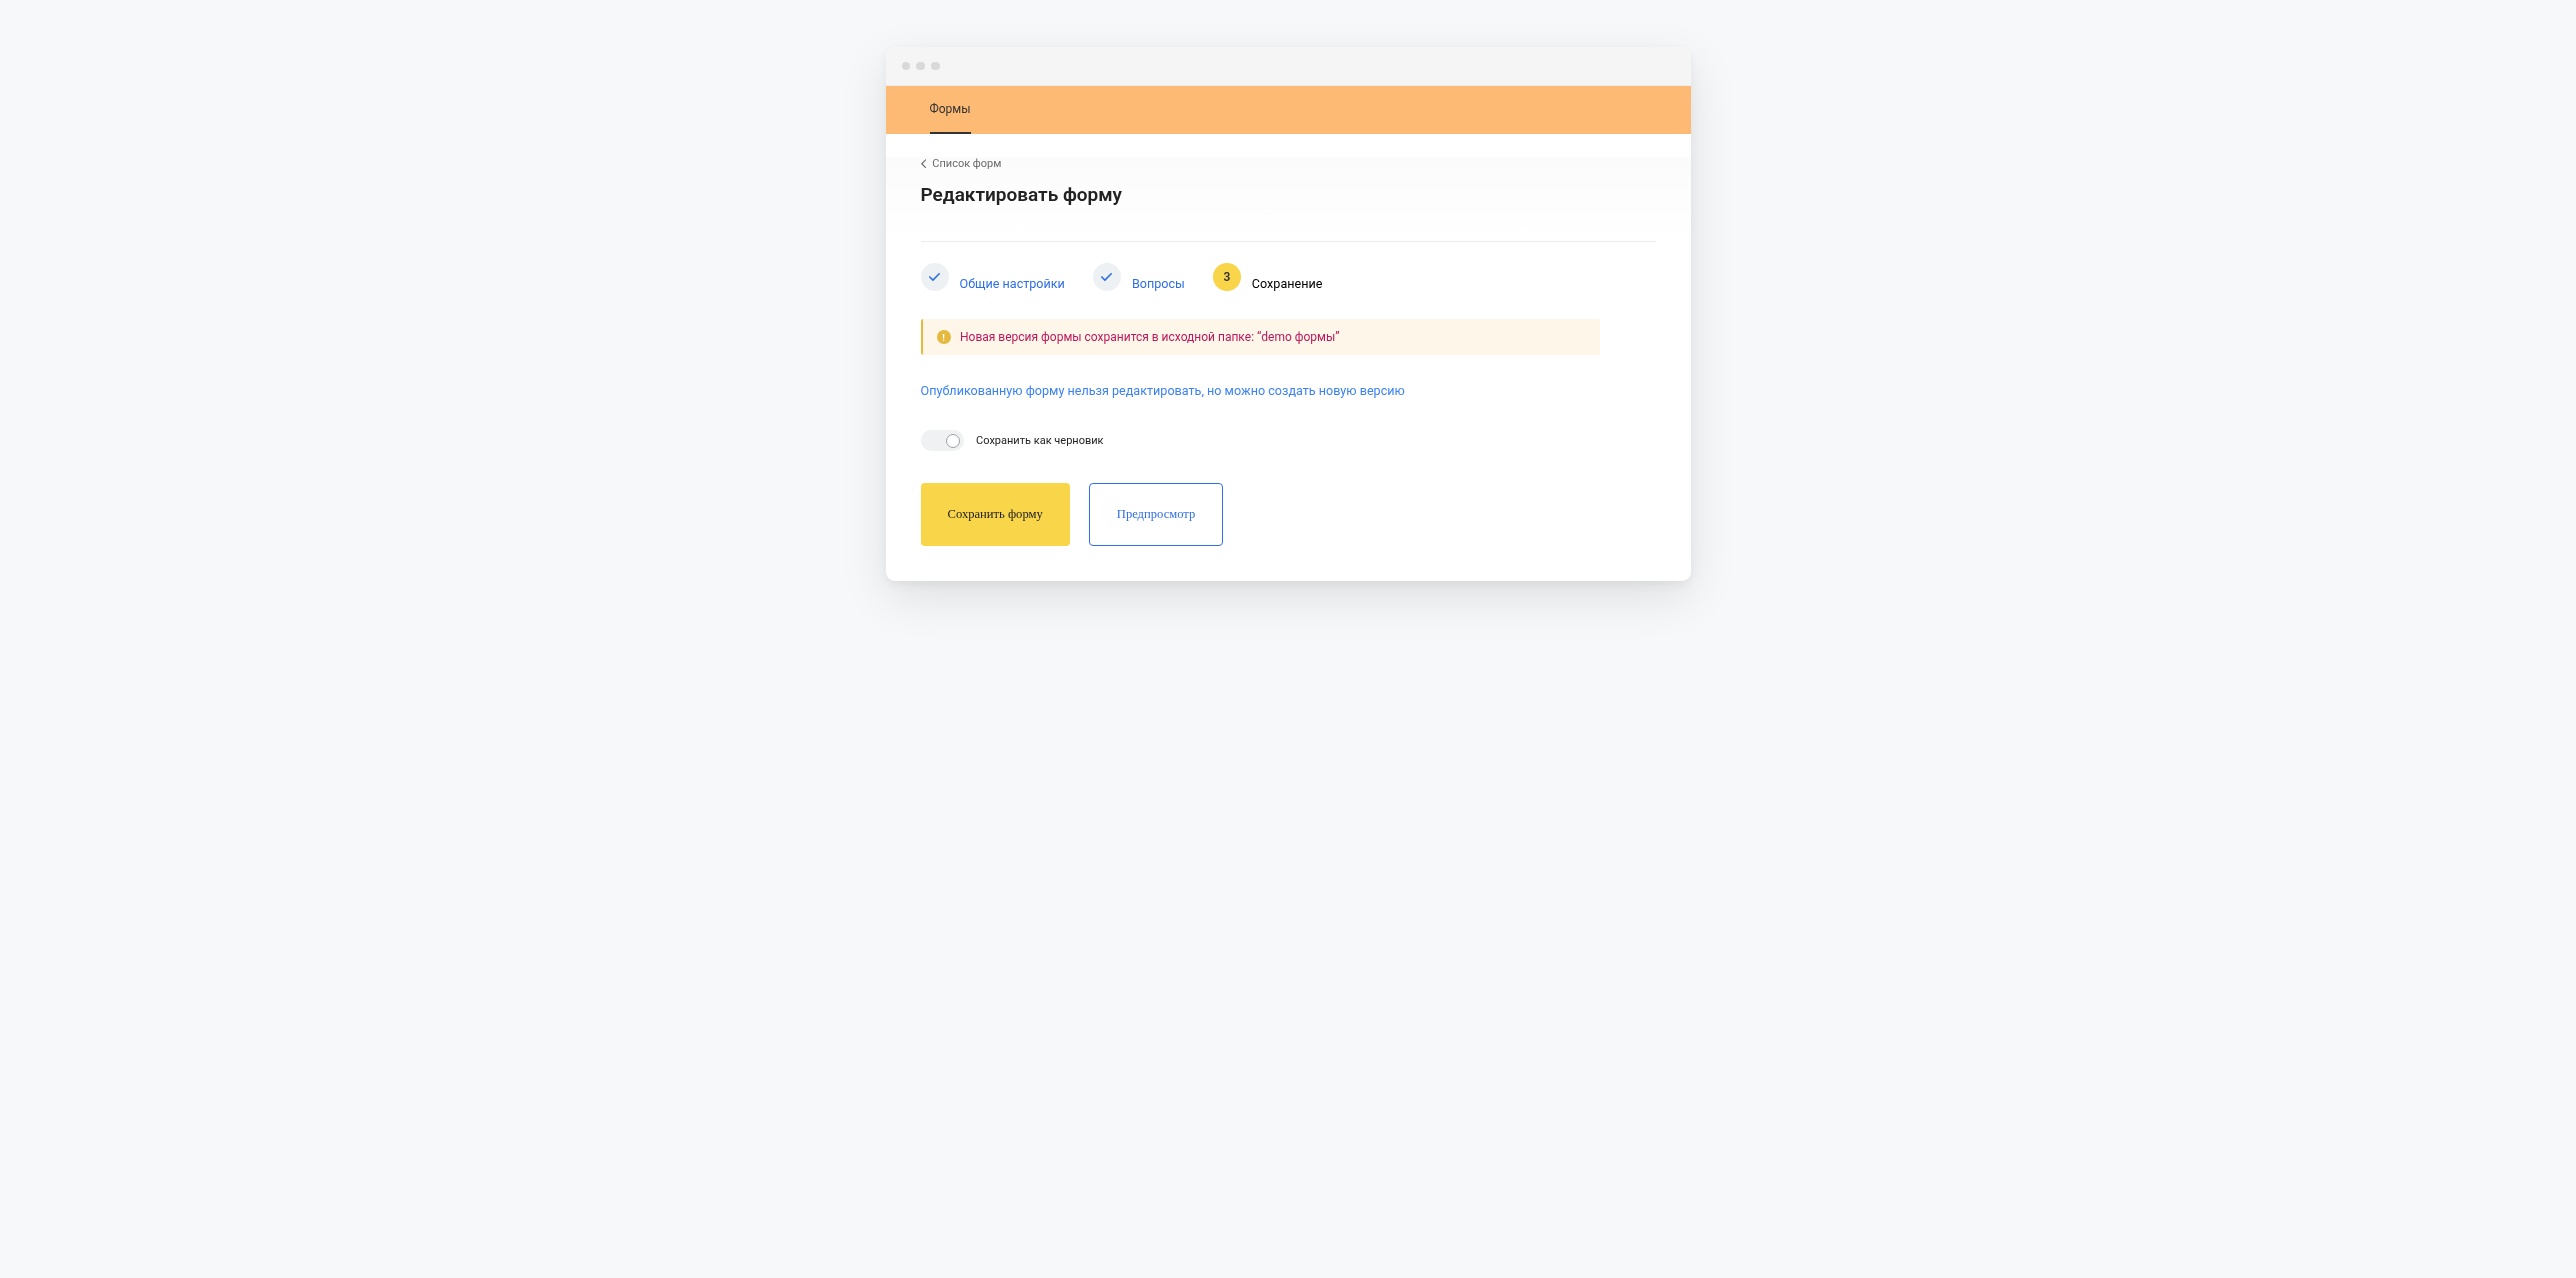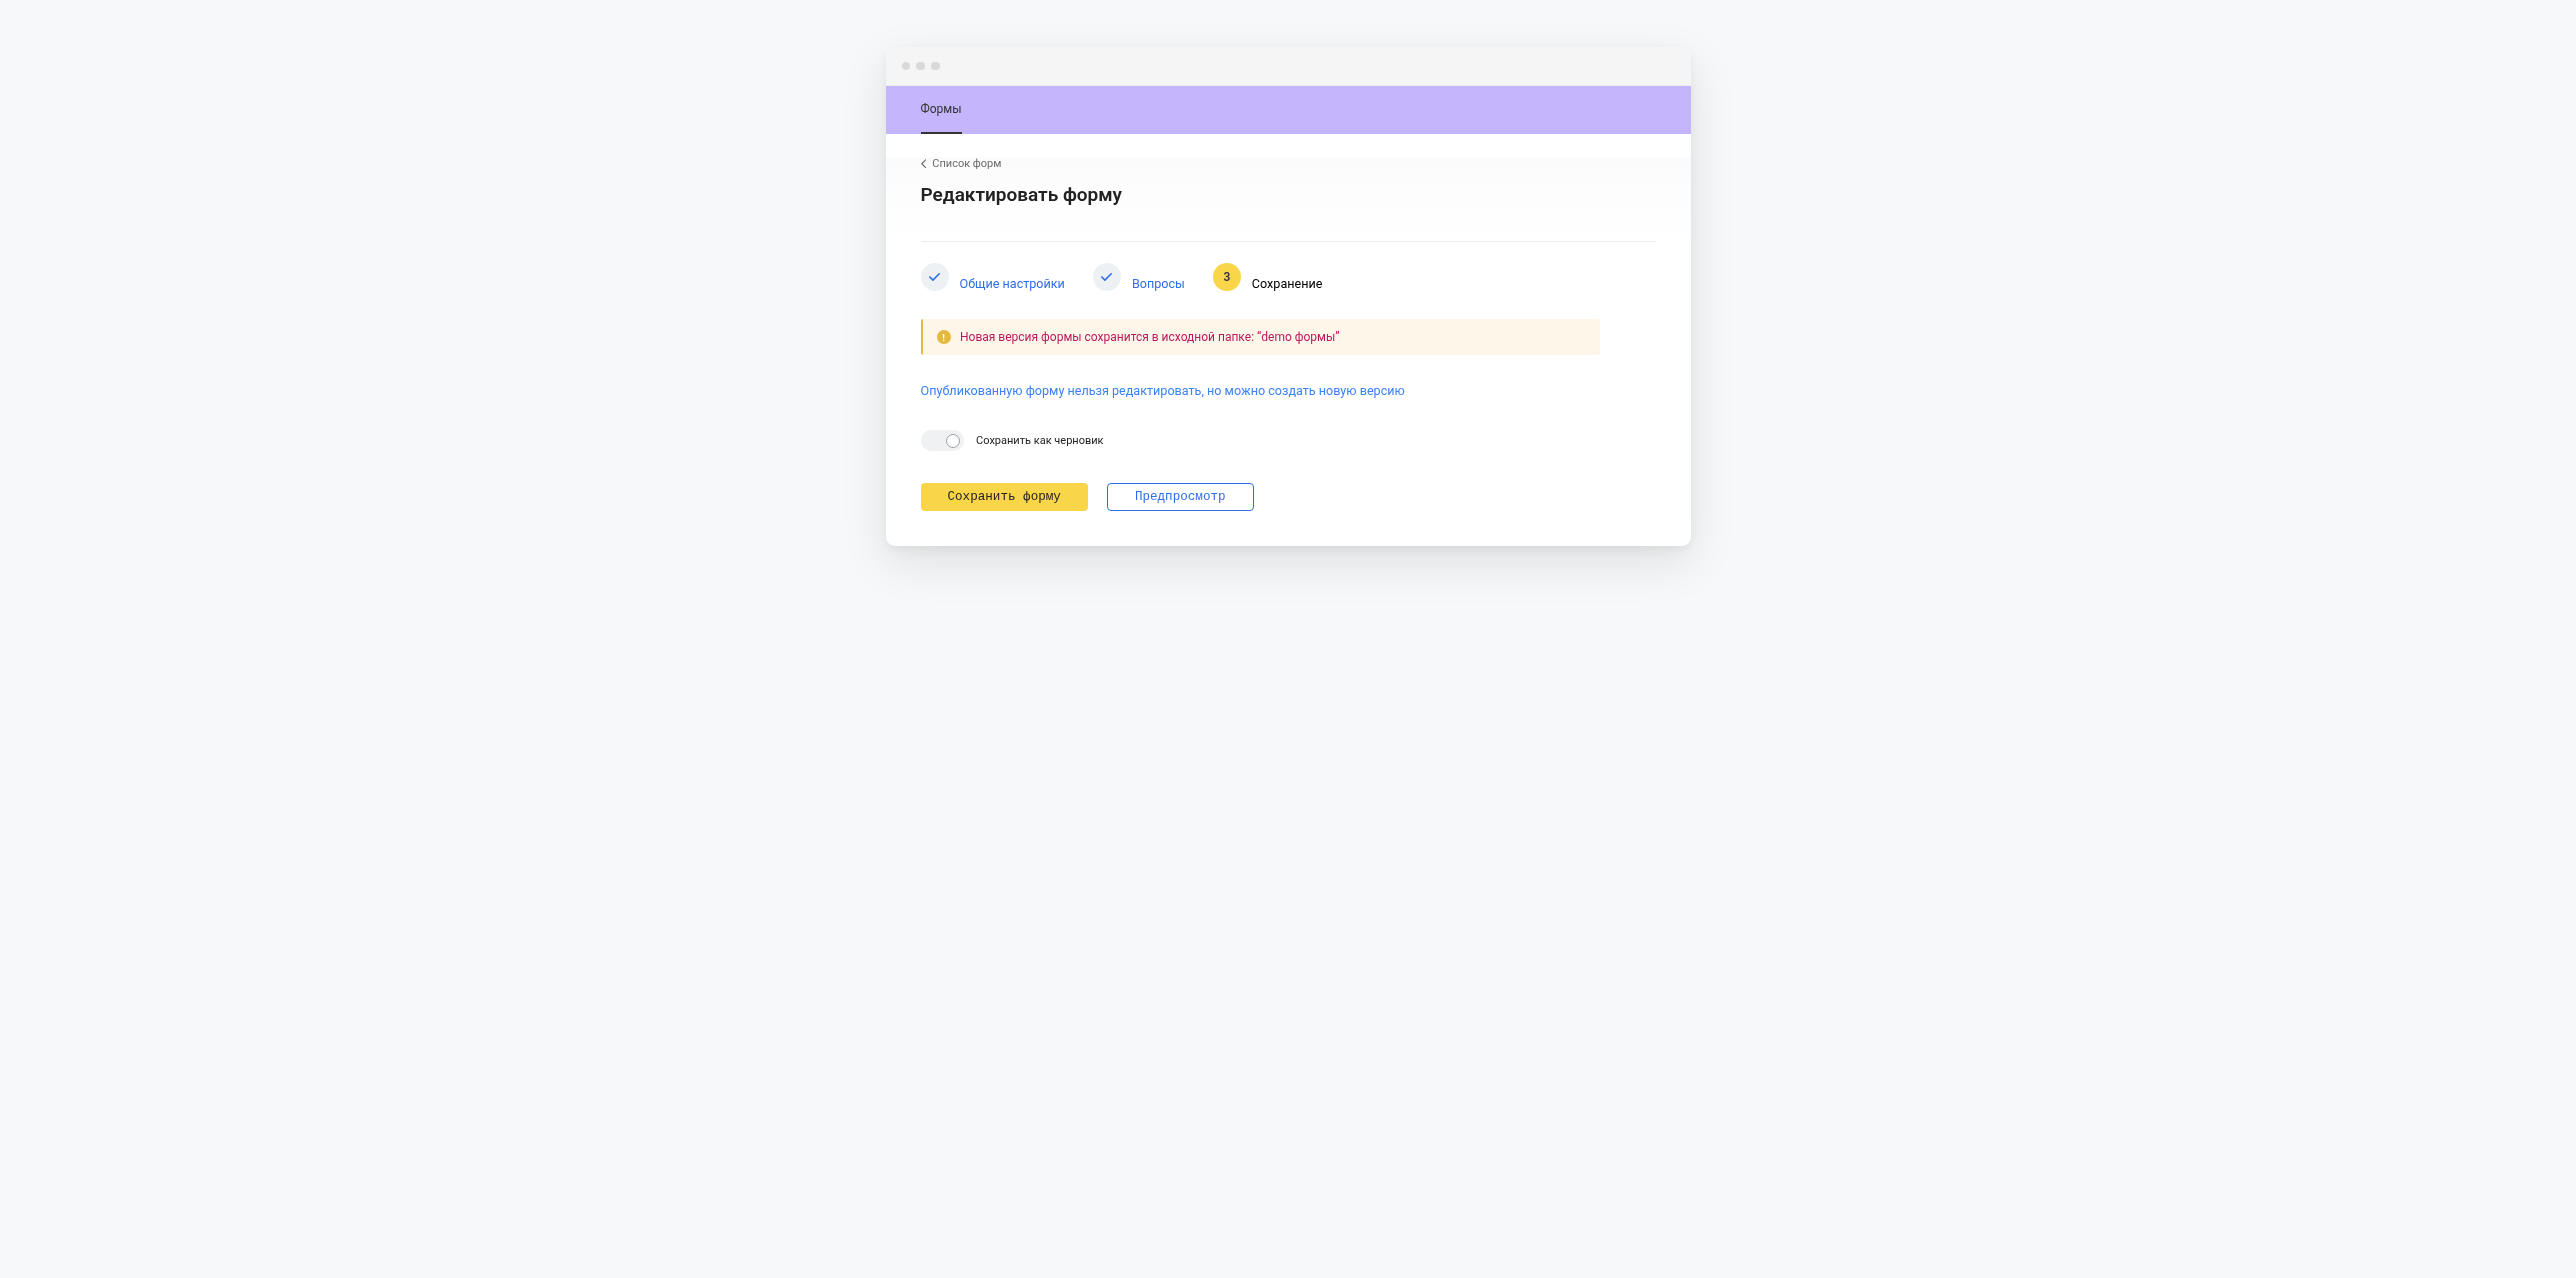--- a/index.html
+++ b/index.html
@@ -28,23 +28,23 @@
       align-items: center;
       padding: 0 16px;
     }
     .traffic-lights { display: flex; gap: 6.3px; }
     .dot {
       width: 8.7px; height: 8.7px; border-radius: 50%;
       background: #d9d9d9;
     }
     .tabs-row {
       display: flex;
-      padding: 0 35px;
+      padding: 0 44px;
       border-bottom: 0.8px solid #fff;
-      background: #c4b5fd;
+      background: #fdba74;
     }
     .tab {
       padding: 16px 0;
       font-size: 12px;
       color: #333;
       font-weight: 400;
       border-bottom: 2.4px solid transparent;
       cursor: pointer;
     }
     .tab.active { border-bottom-color: #333; }
@@ -133,25 +133,25 @@
       position: absolute;
       right: 3.2px; top: 3.2px;
       width: 14px; height: 14px;
       border-radius: 50%;
       border: 1.6px solid #9aa0a6;
       background: #fff;
     }
     .switch-label { font-size: 11px; color: #222; }
     .actions { display: flex; gap: 19px; }
     .btn {
-      padding: 6px 27px;
+      padding: 23px 27px;
       font-size: 12.6px;
       border-radius: 4px;
       cursor: pointer;
-      font-family: Liberation Mono, monospace;
+      font-family: Liberation Serif, serif;
       text-align: right;
     }
     .btn-primary {
       background: #f9d549;
       border: none;
       color: #222;
       font-weight: 500;
     }
     .btn-outline {
       background: #fff;

